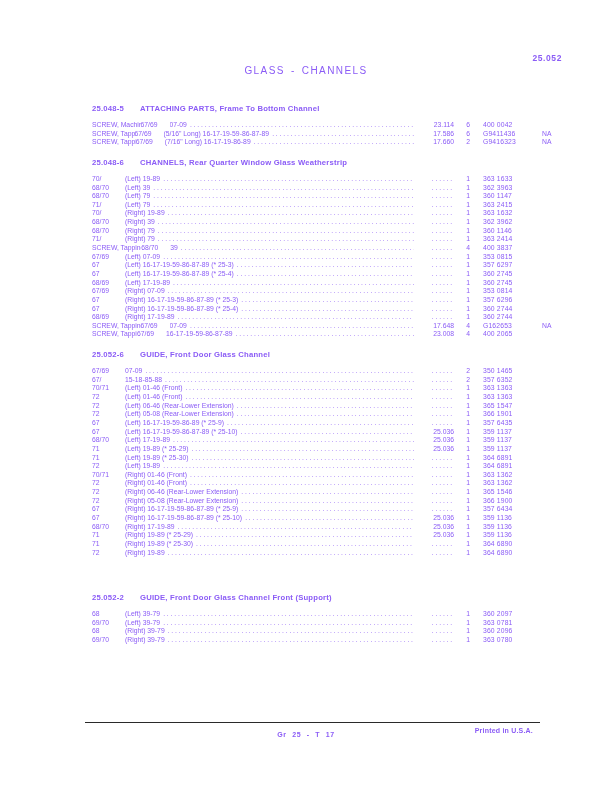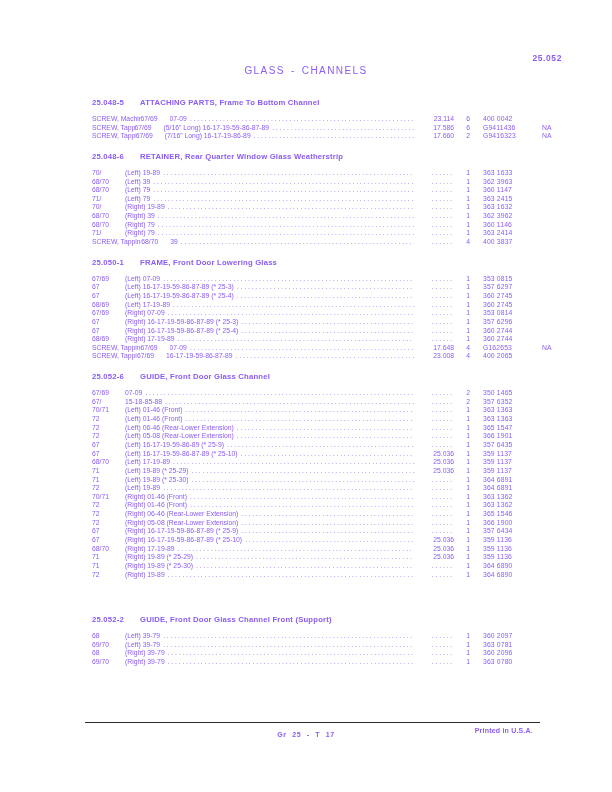--- a/index.html
+++ b/index.html
@@ -14,21 +14,21 @@
   .doc-title {
     position:absolute; top:65px; left:0; width:612px; text-align:center;
     font-size:10px; font-weight:500; letter-spacing:1.4px; word-spacing:2px;
   }
   .content { position:absolute; left:92px; top:86px; width:464px; }
 
   .section-heading {
     font-size:7.7px; font-weight:bold; letter-spacing:0.2px;
     margin:11px 0 8px 0; line-height:9px; white-space:nowrap;
   }
-  .section:first-child .section-heading { margin-top:12px; }
+  .section:first-child .section-heading { margin-top:18px; }
   .section:last-child .section-heading { margin-top:36px; }
   .section-number { display:inline-block; min-width:48px; }
 
   .row {
     display:flex; align-items:baseline; height:8.65px; line-height:8.6px;
     font-size:6.8px; white-space:nowrap;
   }
   .c-name  { width:104px; display:flex; align-items:baseline; overflow:hidden; }
   .c-years { width:29px;  flex:0 0 auto; }
   .no-name .c-years { width:33px; }
@@ -105,21 +105,21 @@
             <span class="desc-text">(7/16" Long) 16-17-19-86-89</span>
             <span class="leader"></span>
           </span>
           <span class="c-group">17.660</span>
           <span class="c-qty">2</span>
           <span class="c-part">G9416323</span>
           <span class="c-na">NA</span>
         </div>
       </div>
       <div class="section no-name">
-        <div class="section-heading"><span class="section-number">25.048-6</span><span class="section-title">RETAINER, Rear Quarter Window Glass Weatherstrip</span></div>
+        <div class="section-heading"><span class="section-number">25.048-6</span><span class="section-title">CHANNELS, Rear Quarter Window Glass Weatherstrip</span></div>
         <div class="row">
           <span class="c-years">70/</span>
           <span class="c-desc">
             <span class="desc-text">(Left) 19-89</span>
             <span class="leader"></span>
           </span>
           <span class="c-group dots">......</span>
           <span class="c-qty">1</span>
           <span class="c-part">363 1633</span>
           <span class="c-na"></span>
@@ -212,21 +212,20 @@
             <span class="desc-text">39</span>
             <span class="leader"></span>
           </span>
           <span class="c-group dots">......</span>
           <span class="c-qty">4</span>
           <span class="c-part">400 3837</span>
           <span class="c-na"></span>
         </div>
       </div>
       <div class="section no-name">
-        <div class="section-heading"><span class="section-number">25.050-1</span><span class="section-title">FRAME, Front Door Lowering Glass</span></div>
         <div class="row">
           <span class="c-years">67/69</span>
           <span class="c-desc">
             <span class="desc-text">(Left) 07-09</span>
             <span class="leader"></span>
           </span>
           <span class="c-group dots">......</span>
           <span class="c-qty">1</span>
           <span class="c-part">353 0815</span>
           <span class="c-na"></span>

